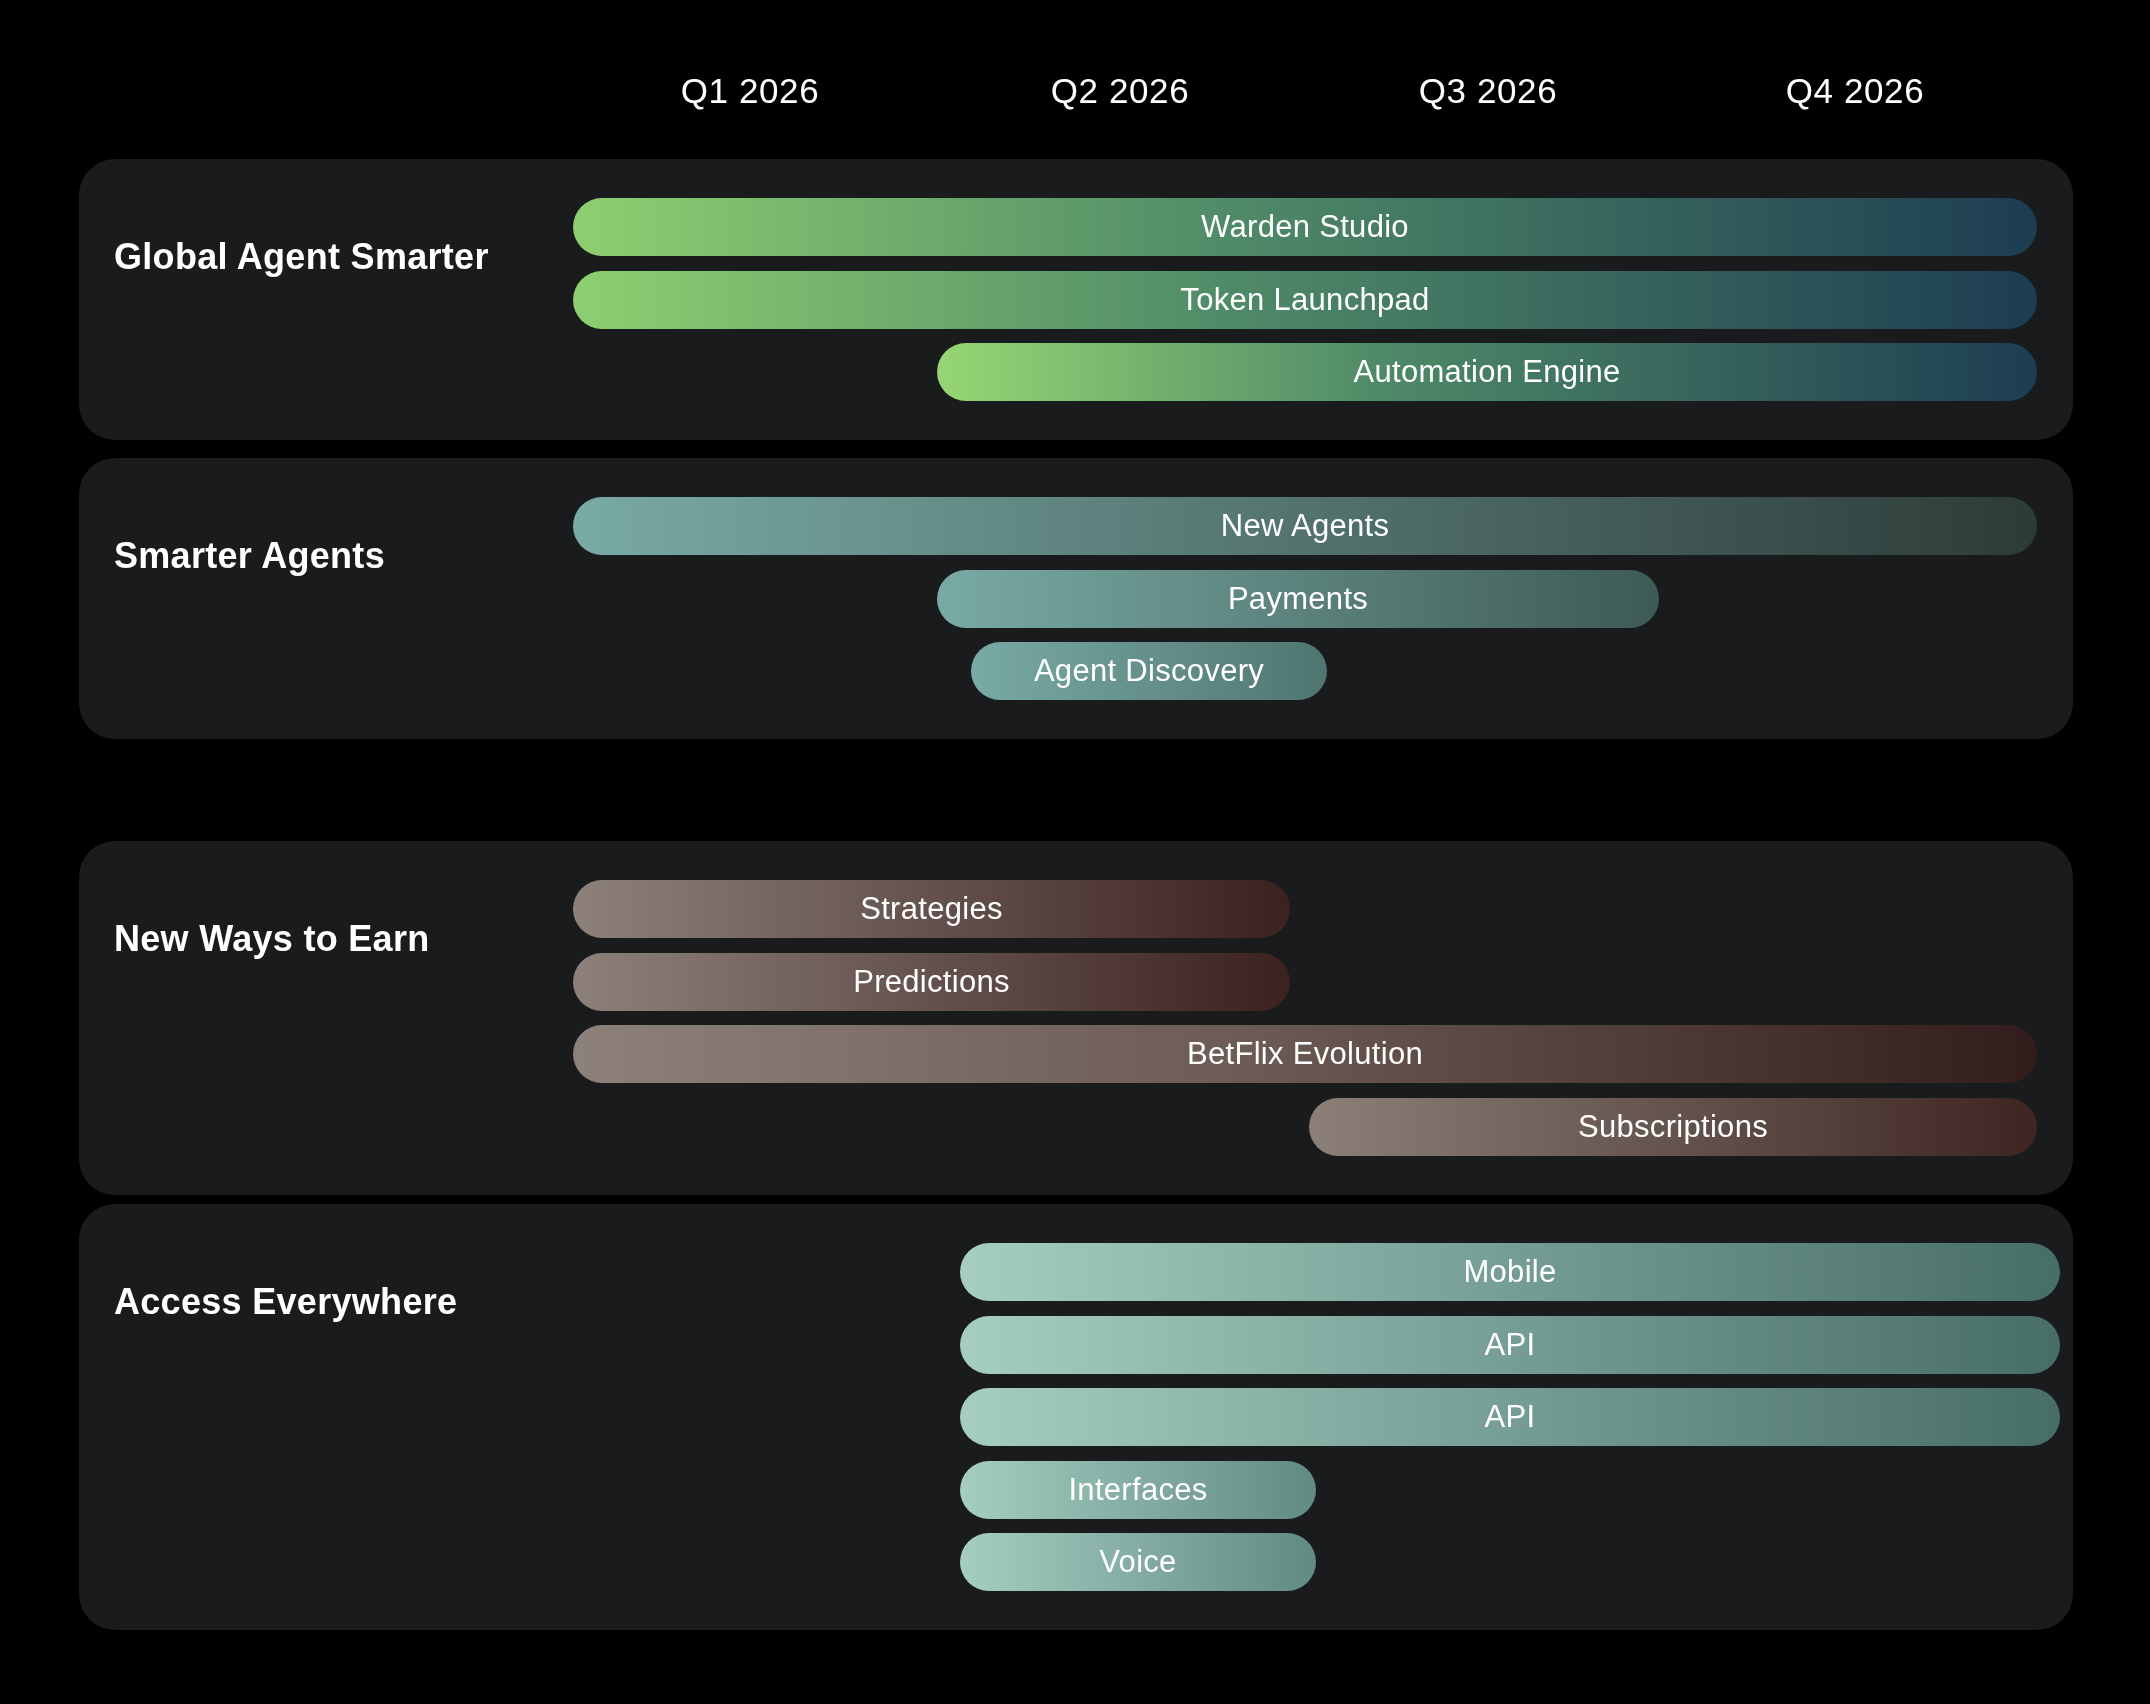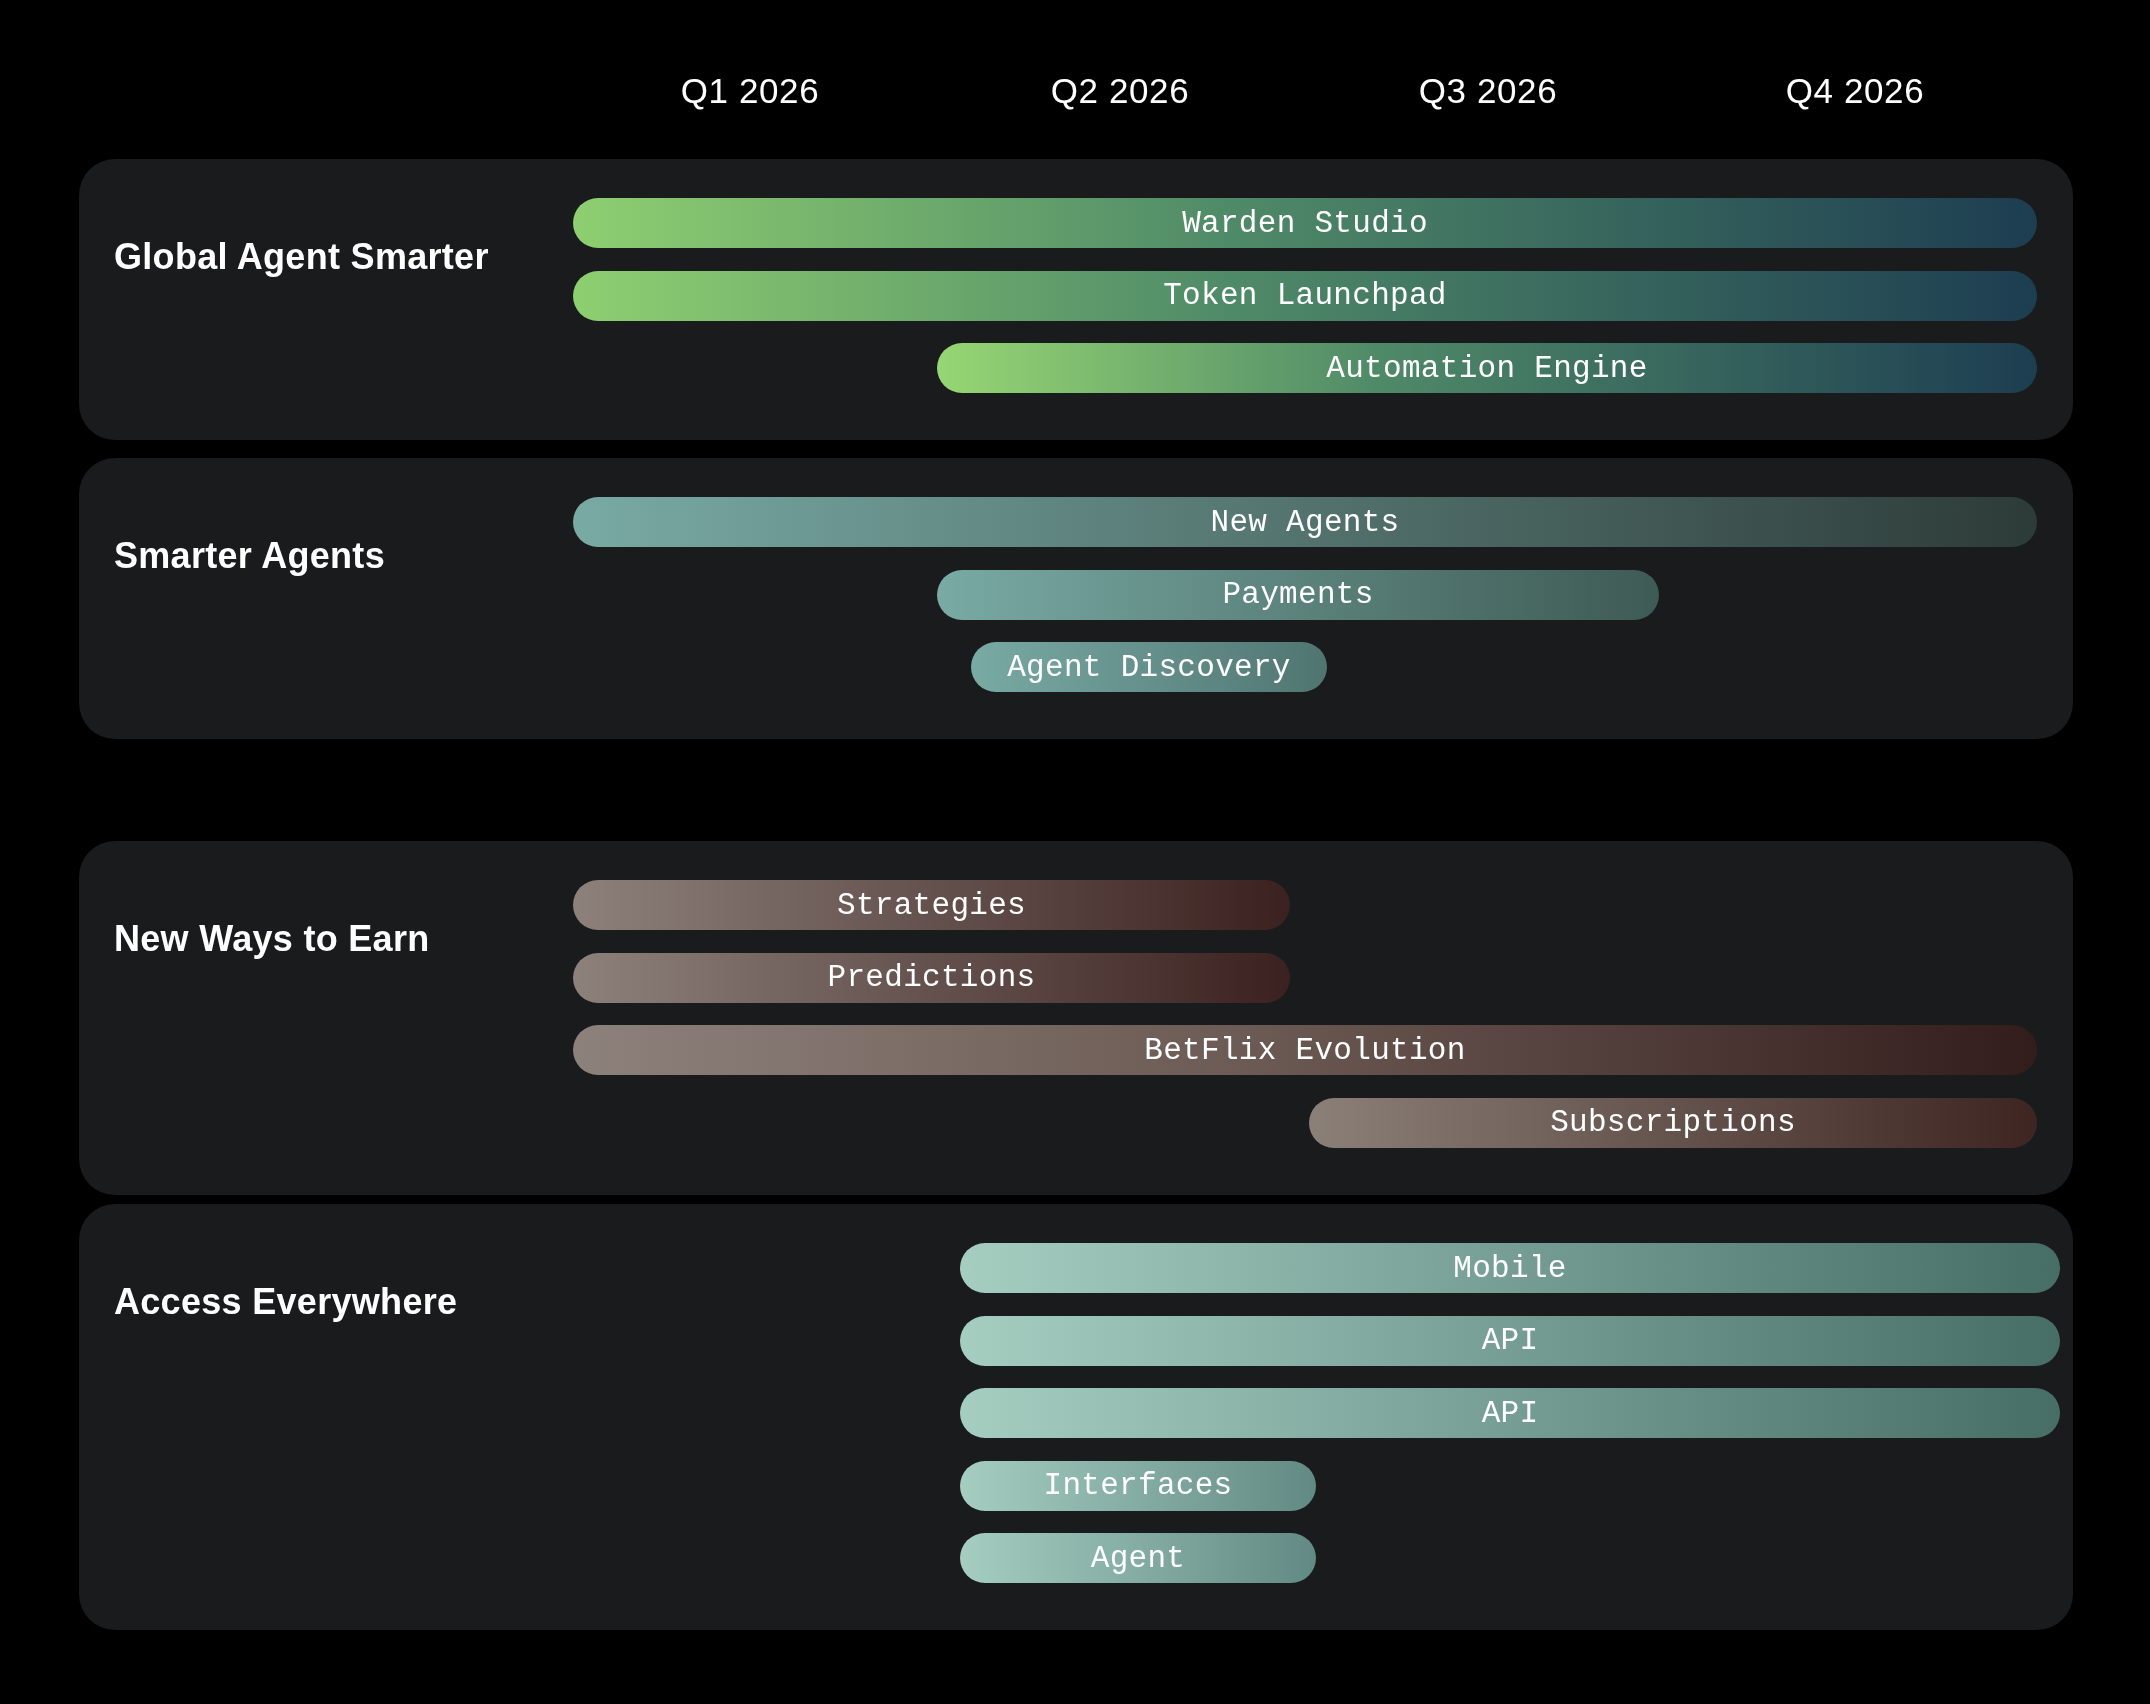--- a/index.html
+++ b/index.html
@@ -50,26 +50,25 @@
   .rows { position: relative; }
   .bar-row {
     position: relative;
     height: 58px;
     margin-bottom: 14.6px;
   }
   .bar-row:last-child { margin-bottom: 0; }
   .bar {
     position: absolute;
     top: 0;
-    height: 50px;
+    height: 58px;
     border-radius: 29px;
     display: flex;
     align-items: center;
     justify-content: center;
-    font-family: Liberation Mono, monospace;
   }
   .bar-label {
     color: #ffffff;
     font-size: 31px;
     font-weight: 500;
     letter-spacing: 0.3px;
     white-space: nowrap;
   }
 </style>
 </head>
@@ -166,20 +165,20 @@
     <span class="bar-label">API</span>
   </div>
           </div>
           <div class="bar-row">
             <div class="bar" style="left: 858px; width: 356px; background: linear-gradient(90deg, rgb(165, 206, 193), rgb(98, 138, 132));">
     <span class="bar-label">Interfaces</span>
   </div>
           </div>
           <div class="bar-row">
             <div class="bar" style="left: 858px; width: 356px; background: linear-gradient(90deg, rgb(165, 206, 193), rgb(98, 138, 132));">
-    <span class="bar-label">Agent</span>
+    <span class="bar-label">Voice</span>
   </div>
           </div>
         </div>
   </section>
     </div>
 </div>
 
 
 </body></html>

